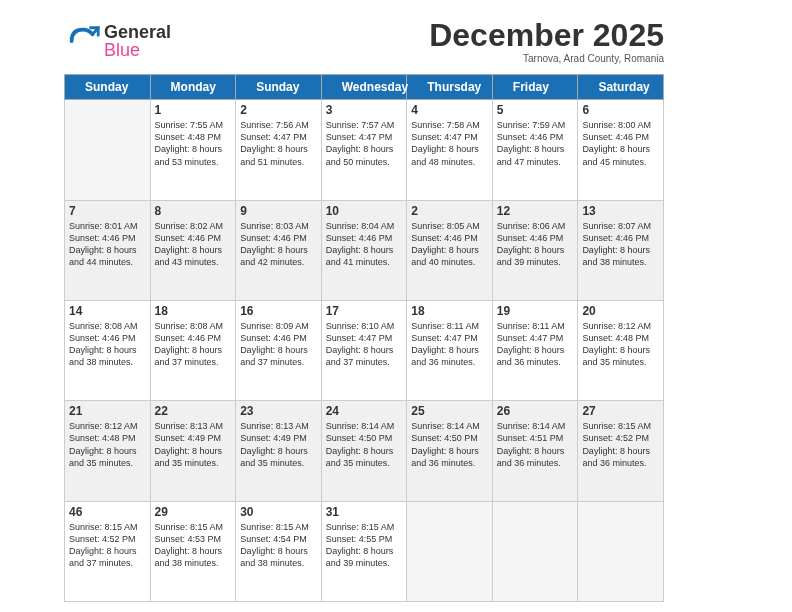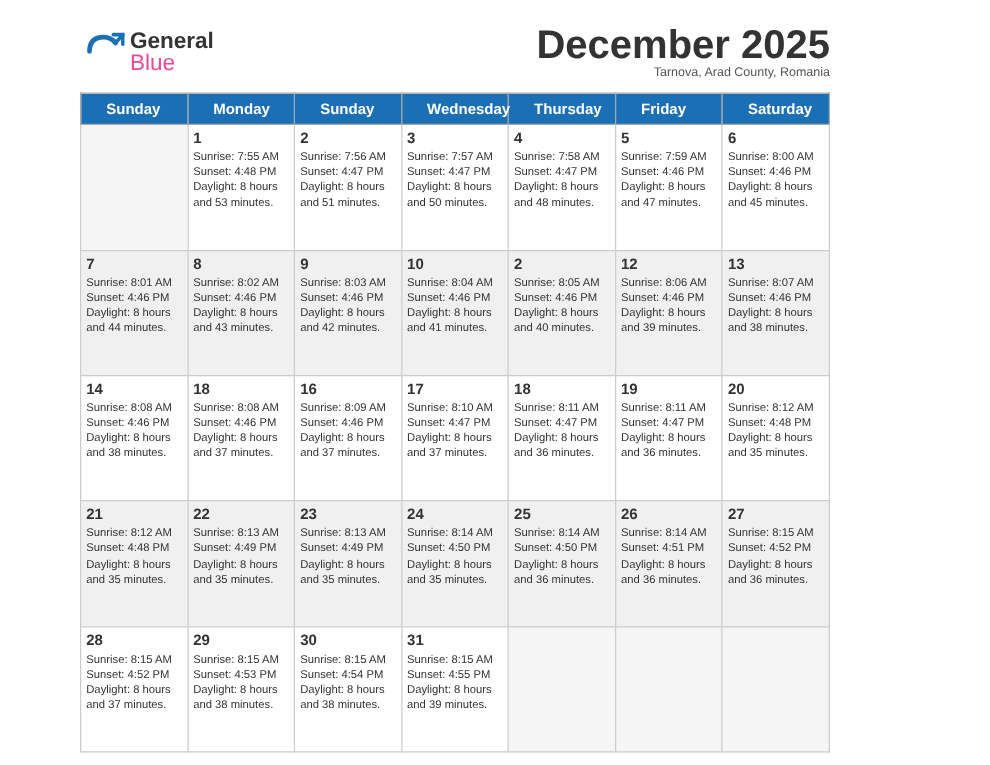--- a/index.html
+++ b/index.html
@@ -252,21 +252,21 @@
             <span class="day-number">26</span>
             <div class="cell-info">Sunrise: 8:14 AM<br>Sunset: 4:51 PM<br>Daylight: 8 hours<br>and 36 minutes.</div>
           </td>
           <td>
             <span class="day-number">27</span>
             <div class="cell-info">Sunrise: 8:15 AM<br>Sunset: 4:52 PM<br>Daylight: 8 hours<br>and 36 minutes.</div>
           </td>
         </tr>
         <tr>
           <td>
-            <span class="day-number">28</span>
+            <span class="day-number">46</span>
             <div class="cell-info">Sunrise: 8:15 AM<br>Sunset: 4:52 PM<br>Daylight: 8 hours<br>and 37 minutes.</div>
           </td>
           <td>
             <span class="day-number">29</span>
             <div class="cell-info">Sunrise: 8:15 AM<br>Sunset: 4:53 PM<br>Daylight: 8 hours<br>and 38 minutes.</div>
           </td>
           <td>
             <span class="day-number">30</span>
             <div class="cell-info">Sunrise: 8:15 AM<br>Sunset: 4:54 PM<br>Daylight: 8 hours<br>and 38 minutes.</div>
           </td>

